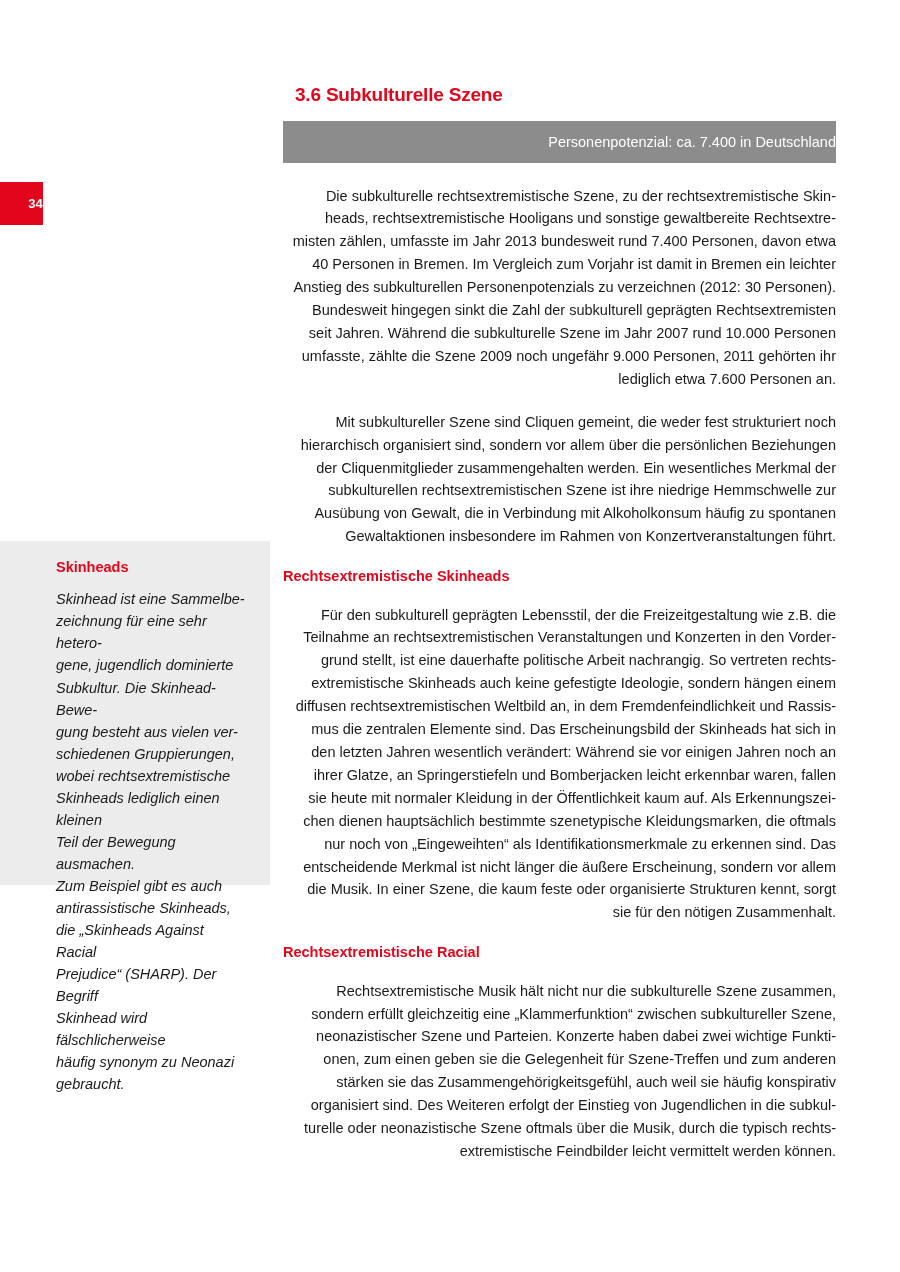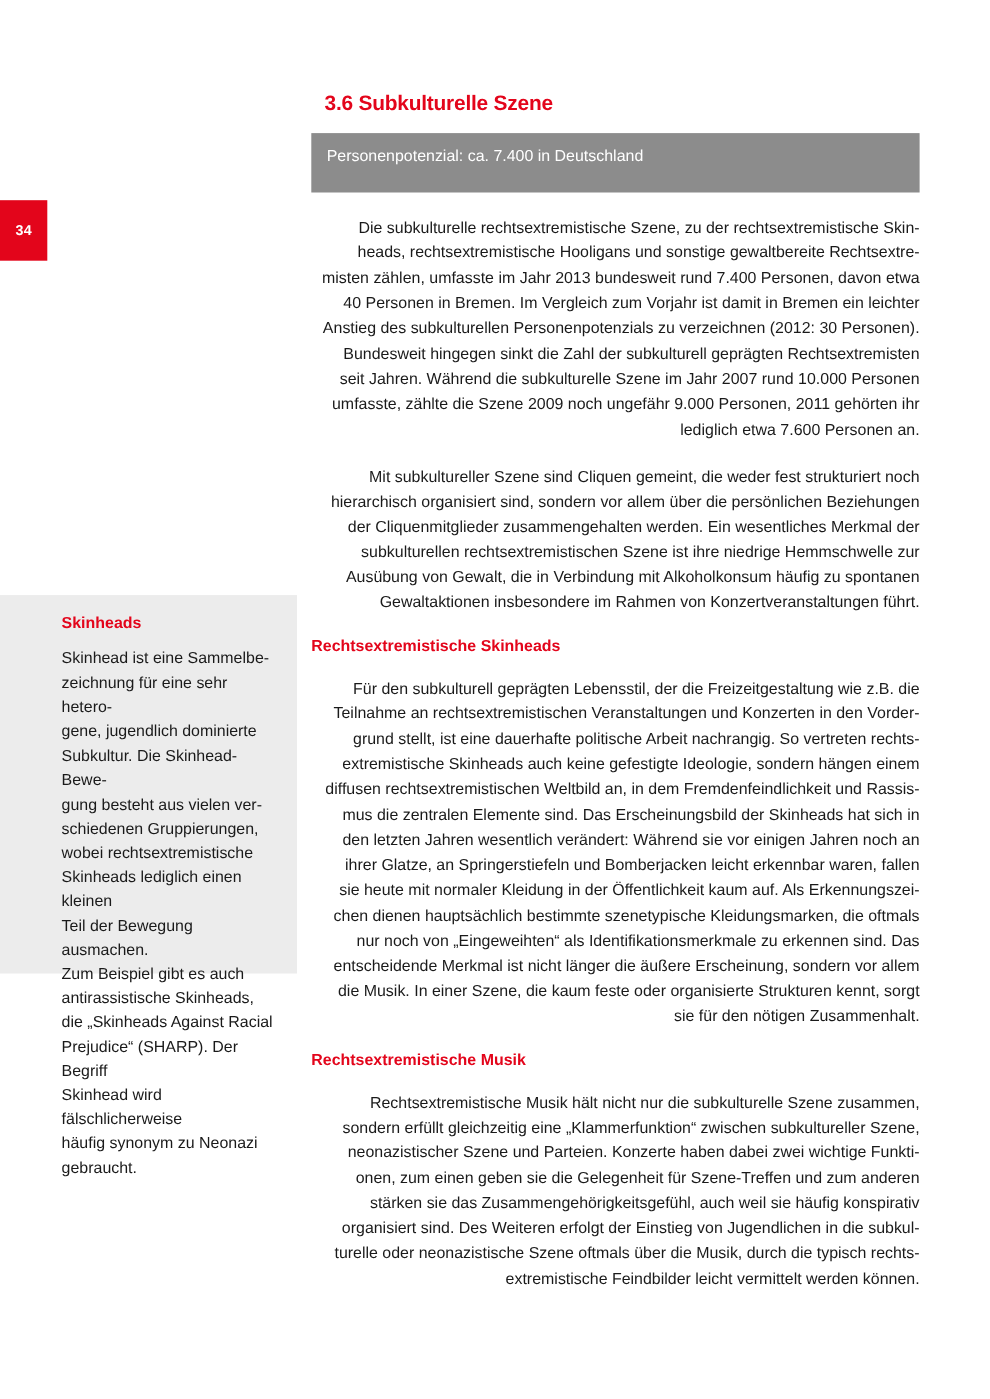--- a/index.html
+++ b/index.html
@@ -15,28 +15,28 @@
     color: #1a1a1a;
     overflow: hidden;
   }
 
   
   #page-badge {
     position: absolute;
     left: 0;
     top: 182px;
     width: 43px;
-    height: 55px;
+    height: 43px;
     background: #e3051b;
     color: #ffffff;
     font-size: 13px;
     font-weight: bold;
     display: flex;
     align-items: center;
-    justify-content: center;
+    justify-content: flex-end;
     letter-spacing: 0.2px;
   }
 
   
   #margin-note {
     position: absolute;
     left: 0;
     top: 541px;
     width: 270px;
     height: 344px;
@@ -50,20 +50,21 @@
     font-weight: bold;
     margin: 0 0 12px 0;
     line-height: 1.2;
   }
   #margin-note .note-body {
     font-size: 14.5px;
     line-height: 1.52;
     color: #1a1a1a;
     margin: 0;
     white-space: pre-line;
+    font-style: italic;
   }
 
   
   #main-column {
     position: absolute;
     left: 283px;
     top: 84px;
     width: 553px;
   }
 
@@ -74,24 +75,25 @@
     margin: 0 0 14px 12px;
     line-height: 1.2;
     letter-spacing: -0.2px;
   }
 
   #potential-box {
     background: #8c8c8c;
     color: #ffffff;
     width: 553px;
     box-sizing: border-box;
-    padding: 11px 0 21px 14px;
+    padding: 11px 0 9px 14px;
     font-size: 14.5px;
     line-height: 1.5;
     margin-bottom: 22px;
+    text-align: right;
   }
   #potential-box .line2 {
     display: block;
     padding-left: 93px;
   }
 
   .body-para {
     font-size: 14.5px;
     line-height: 1.58;
     color: #1a1a1a;
@@ -170,21 +172,21 @@
 mus die zentralen Elemente sind. Das Erscheinungsbild der Skinheads hat sich in
 den letzten Jahren wesentlich verändert: Während sie vor einigen Jahren noch an
 ihrer Glatze, an Springerstiefeln und Bomberjacken leicht erkennbar waren, fallen
 sie heute mit normaler Kleidung in der Öffentlichkeit kaum auf. Als Erkennungszei-
 chen dienen hauptsächlich bestimmte szenetypische Kleidungsmarken, die oftmals
 nur noch von „Eingeweihten“ als Identifikationsmerkmale zu erkennen sind. Das
 entscheidende Merkmal ist nicht länger die äußere Erscheinung, sondern vor allem
 die Musik. In einer Szene, die kaum feste oder organisierte Strukturen kennt, sorgt
 sie für den nötigen Zusammenhalt.</p>
 
-  <h3 class="sub-heading">Rechtsextremistische Musik</h3>
+  <h3 class="sub-heading">Rechtsextremistische Racial</h3>
 
   <p class="body-para">Rechtsextremistische Musik hält nicht nur die subkulturelle Szene zusammen,
 sondern erfüllt gleichzeitig eine „Klammerfunktion“ zwischen subkultureller Szene,
 neonazistischer Szene und Parteien. Konzerte haben dabei zwei wichtige Funkti-
 onen, zum einen geben sie die Gelegenheit für Szene-Treffen und zum anderen
 stärken sie das Zusammengehörigkeitsgefühl, auch weil sie häufig konspirativ
 organisiert sind. Des Weiteren erfolgt der Einstieg von Jugendlichen in die subkul-
 turelle oder neonazistische Szene oftmals über die Musik, durch die typisch rechts-
 extremistische Feindbilder leicht vermittelt werden können.</p>
 

